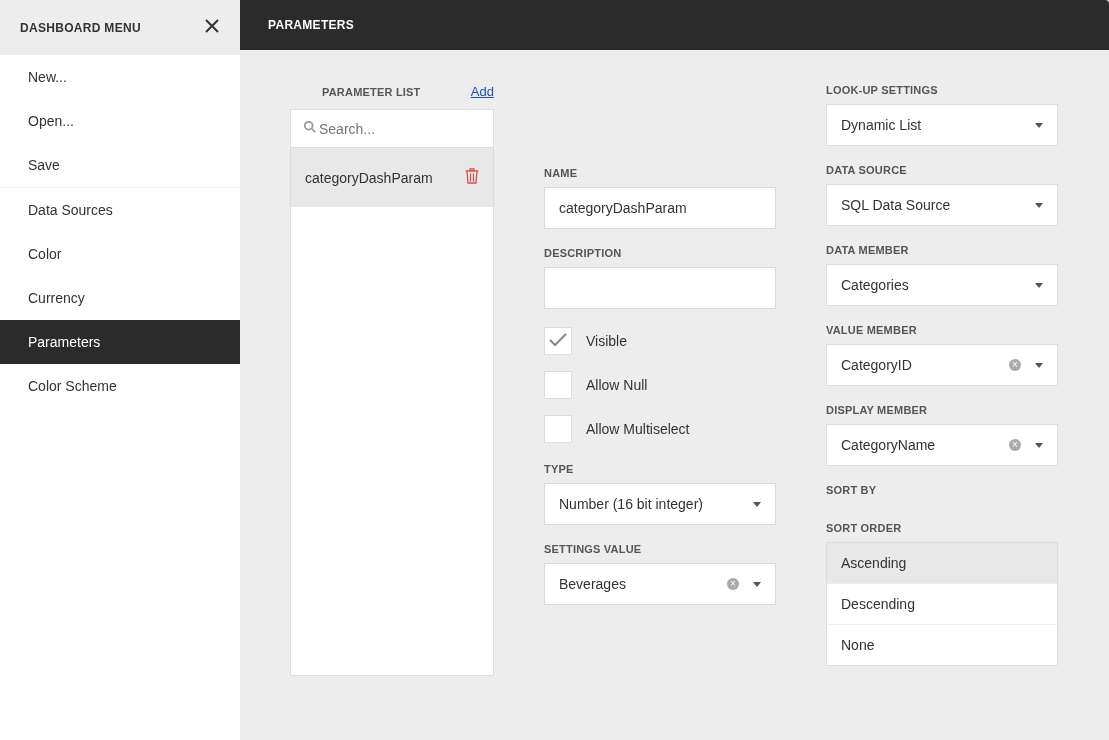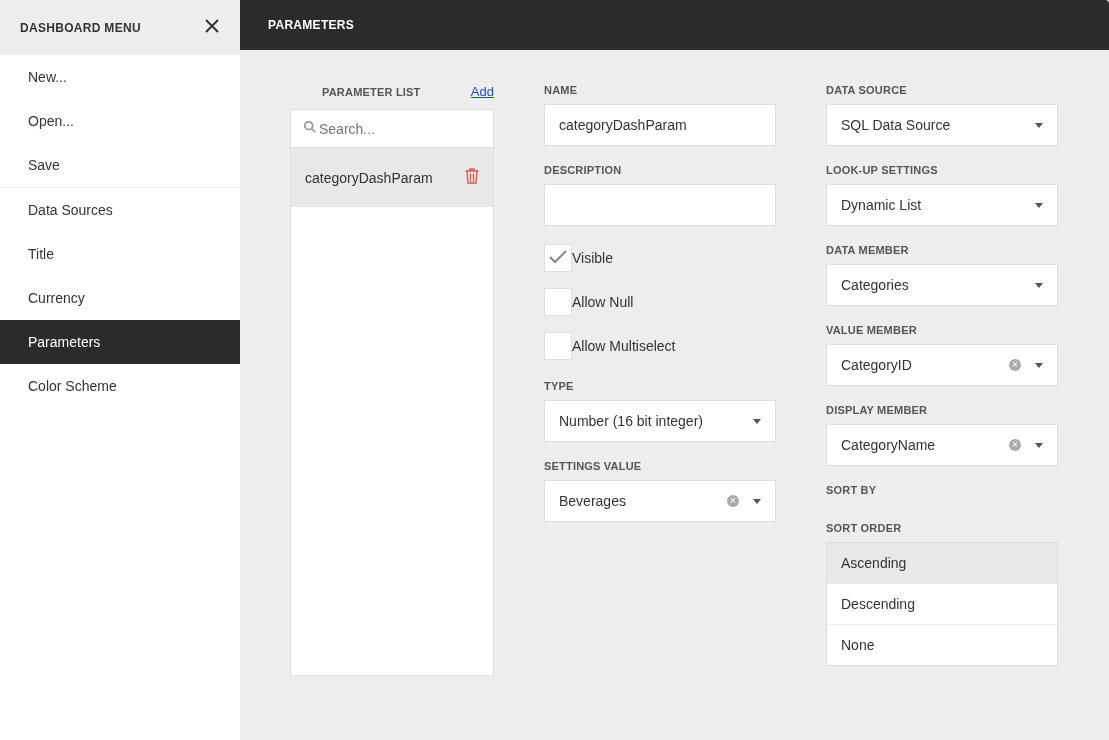--- a/index.html
+++ b/index.html
@@ -16,21 +16,21 @@
 .menu-item.active { background: #2b2b2b; color: #fff; }
 .menu-divider { border-top: 1px solid #eee; }
 
 
 .main { flex: 1; display: flex; flex-direction: column; }
 .topbar { background: #2b2b2b; color: #fff; padding: 18px 28px; font-size: 12px; font-weight: 700; letter-spacing: 0.3px; border-top-right-radius: 4px; }
 .content { flex: 1; display: flex; gap: 50px; padding: 34px 50px; overflow: auto; background: #ededed; }
 
 .col { display: flex; flex-direction: column; }
 .col-left { width: 204px; }
-.col-mid { width: 232px; }
+.col-mid { width: 232px; justify-content: center; }
 .col-right { width: 232px; }
 
 .section-header { display: flex; justify-content: space-between; align-items: center; margin-bottom: 10px; padding-left: 32px; }
 .section-label { font-size: 11px; font-weight: 700; color: #555; letter-spacing: 0.2px; }
 .add-link { color: #1a4ec7; text-decoration: underline; font-size: 13px; cursor: pointer; }
 
 .search-box { display: flex; align-items: center; background: #fff; border: 1px solid #ddd; padding: 10px 12px; gap: 2px; }
 .search-box input { border: none; outline: none; font-size: 14px; color: #999; width: 100%; background: transparent; }
 .search-icon svg { width: 14px; height: 14px; }
 
@@ -43,21 +43,21 @@
 .text-input { width: 100%; border: 1px solid #ddd; background: #fff; padding: 12px 14px; font-size: 14px; color: #333; outline: none; }
 .text-input::placeholder { color: #999; }
 .dropdown { display: flex; align-items: center; justify-content: space-between; background: #fff; border: 1px solid #ddd; padding: 12px 14px; cursor: pointer; }
 .dropdown-text { font-size: 14px; }
 .dropdown-text.placeholder { color: #999; }
 .dropdown-icons { display: flex; align-items: center; gap: 14px; }
 .caret-down { width: 0; height: 0; border-left: 4px solid transparent; border-right: 4px solid transparent; border-top: 5px solid #555; }
 .clear-x { width: 12px; height: 12px; border-radius: 50%; background: #aaa; display: flex; align-items: center; justify-content: center; }
 .clear-x::before { content: "×"; color: #fff; font-size: 10px; line-height: 1; }
 
-.check-row { display: flex; align-items: center; margin-bottom: 16px; }
+.check-row { display: flex; align-items: center; gap: 14px; margin-bottom: 16px; }
 .check-box { width: 28px; height: 28px; border: 1px solid #ddd; background: #fff; display: flex; align-items: center; justify-content: center; cursor: pointer; }
 .check-mark svg { width: 18px; height: 14px; }
 .check-label { font-size: 14px; }
 
 .sort-list { border: 1px solid #ddd; background: #fff; }
 .sort-item { padding: 12px 14px; border-top: 1px solid #eee; cursor: pointer; }
 .sort-item:first-child { border-top: none; }
 .sort-item.active { background: #e8e8e8; }
 </style>
 </head>
@@ -72,21 +72,21 @@
         <svg viewBox="0 0 16 16">
             <path d="M2 2 L14 14 M14 2 L2 14" stroke="#333" stroke-width="2" fill="none"></path>
           </svg>
       </span>
     </div>
     <div class="menu-item">New...</div>
     <div class="menu-item">Open...</div>
     <div class="menu-item">Save</div>
     <div class="menu-divider"></div>
     <div class="menu-item">Data Sources</div>
-    <div class="menu-item">Title</div>
+    <div class="menu-item">Color</div>
     <div class="menu-item">Currency</div>
     <div class="menu-item active">Parameters</div>
     <div class="menu-item">Color Scheme</div>
   </div>
 
   <div class="main">
     <div class="topbar">
       <span>PARAMETERS</span>
     </div>
     <div class="content">
@@ -163,32 +163,32 @@
             <div class="dropdown-icons">
               <span class="clear-x"></span>
               <span class="caret-down"></span>
             </div>
           </div>
         </div>
       </div>
 
       <div class="col col-right">
         <div class="field-group">
+          <span class="field-label">LOOK-UP SETTINGS</span>
+          <div class="dropdown">
+            <span class="dropdown-text">Dynamic List</span>
+            <div class="dropdown-icons">
+              <span class="caret-down"></span>
+            </div>
+          </div>
+        </div>
+        <div class="field-group">
           <span class="field-label">DATA SOURCE</span>
           <div class="dropdown">
             <span class="dropdown-text">SQL Data Source</span>
-            <div class="dropdown-icons">
-              <span class="caret-down"></span>
-            </div>
-          </div>
-        </div>
-        <div class="field-group">
-          <span class="field-label">LOOK-UP SETTINGS</span>
-          <div class="dropdown">
-            <span class="dropdown-text">Dynamic List</span>
             <div class="dropdown-icons">
               <span class="caret-down"></span>
             </div>
           </div>
         </div>
         <div class="field-group">
           <span class="field-label">DATA MEMBER</span>
           <div class="dropdown">
             <span class="dropdown-text">Categories</span>
             <div class="dropdown-icons">

